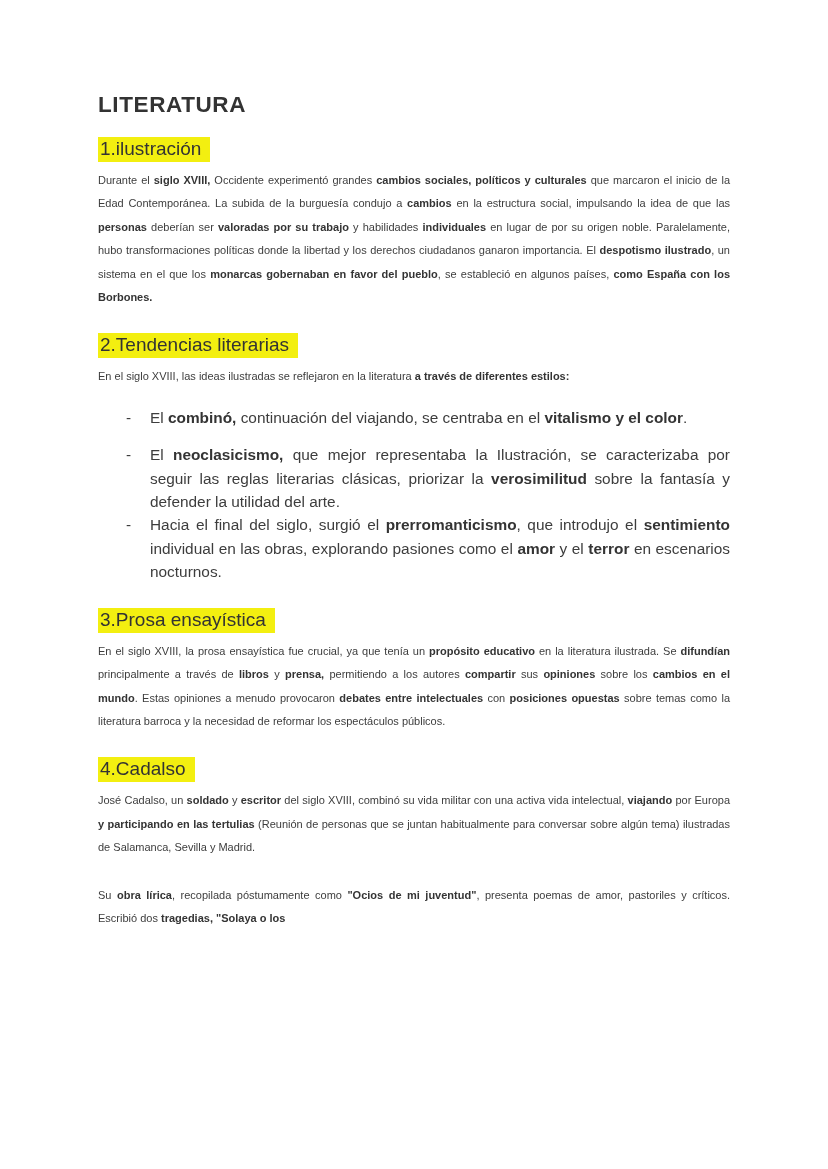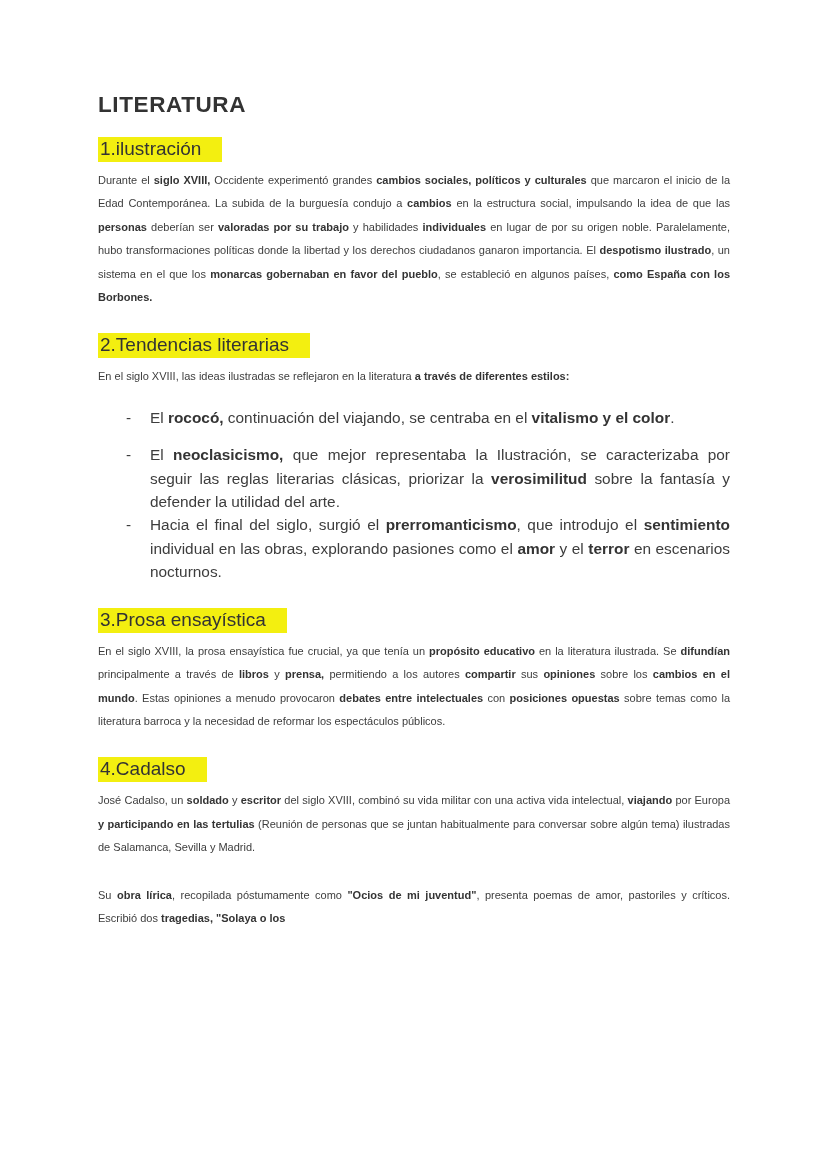--- a/index.html
+++ b/index.html
@@ -30,21 +30,21 @@
   .section { margin-top: 25px; }
   .section.first { margin-top: 0; }
   h2.sec-heading {
     margin: 0;
     font-size: 19px;
     font-weight: 500;
     color: var(--title-color, #333333);
   }
   h2.sec-heading .hl {
     background: var(--highlight-color, #f3ef10);
-    padding: 1px 21px 3px 2px;
+    padding: 1px 9px 3px 2px;
   }
   p.para {
     margin: 9px 0 0 0;
     font-size: 11px;
     line-height: 23.4px;
     text-align: justify;
   }
   p.para.gap { margin-top: 24px; }
   .para b, .dash-list b { font-weight: 700; color: #343434; }
   ul.dash-list {
@@ -73,21 +73,21 @@
   <h1 class="doc-title">LITERATURA</h1>
   <div id="content">
       <div class="section first">
         <h2 class="sec-heading"><span class="hl">1.ilustración</span></h2>
         <p class="para"><span>Durante el </span><b>siglo XVIII,</b><span> Occidente experimentó grandes </span><b>cambios sociales, políticos y culturales</b><span> que marcaron el inicio de la Edad Contemporánea. La subida de la burguesía condujo a </span><b>cambios</b><span> en la estructura social, impulsando la idea de que las </span><b>personas</b><span> deberían ser </span><b>valoradas por su trabajo</b><span> y habilidades </span><b>individuales</b><span> en lugar de por su origen noble. Paralelamente, hubo transformaciones políticas donde la libertad y los derechos ciudadanos ganaron importancia. El </span><b>despotismo ilustrado</b><span>, un sistema en el que los </span><b>monarcas gobernaban en favor del pueblo</b><span>, se estableció en algunos países, </span><b>como España con los Borbones.</b></p>
       </div>
       <div class="section">
         <h2 class="sec-heading"><span class="hl">2.Tendencias literarias</span></h2>
         <p class="para"><span>En el siglo XVIII, las ideas ilustradas se reflejaron en la literatura </span><b>a través de diferentes estilos</b><b>:</b></p>
         <ul class="dash-list">
-          <li class="spaced"><span class="dash">-</span><span>El </span><b>rococó,</b><span> continuación del viajando, se centraba en el </span><b>vitalismo y el color</b><span>.</span></li>
+          <li class="spaced"><span class="dash">-</span><span>El </span><b>combinó,</b><span> continuación del viajando, se centraba en el </span><b>vitalismo y el color</b><span>.</span></li>
           <li class=""><span class="dash">-</span><span>El </span><b>neoclasicismo,</b><span> que mejor representaba la Ilustración, se caracterizaba por seguir las reglas literarias clásicas, priorizar la </span><b>verosimilitud</b><span> sobre la fantasía y defender la utilidad del arte.</span></li>
           <li class=""><span class="dash">-</span><span>Hacia el final del siglo, surgió el </span><b>prerromanticismo</b><span>, que introdujo el </span><b>sentimiento</b><span> individual en las obras, explorando pasiones como el </span><b>amor</b><span> y el </span><b>terror</b><span> en escenarios nocturnos.</span></li>
         </ul>
       </div>
       <div class="section">
         <h2 class="sec-heading"><span class="hl">3.Prosa ensayística</span></h2>
         <p class="para"><span>En el siglo XVIII, la prosa ensayística fue crucial, ya que tenía un </span><b>propósito educativo</b><span> en la literatura ilustrada. Se </span><b>difundían</b><span> principalmente a través de </span><b>libros</b><span> y </span><b>prensa,</b><span> permitiendo a los autores </span><b>compartir</b><span> sus </span><b>opiniones</b><span> sobre los </span><b>cambios en el mundo</b><span>. Estas opiniones a menudo provocaron </span><b>debates entre intelectuales</b><span> con </span><b>posiciones opuestas</b><span> sobre temas como la literatura barroca y la necesidad de reformar los espectáculos públicos.</span></p>
       </div>
       <div class="section">
         <h2 class="sec-heading"><span class="hl">4.Cadalso</span></h2>

